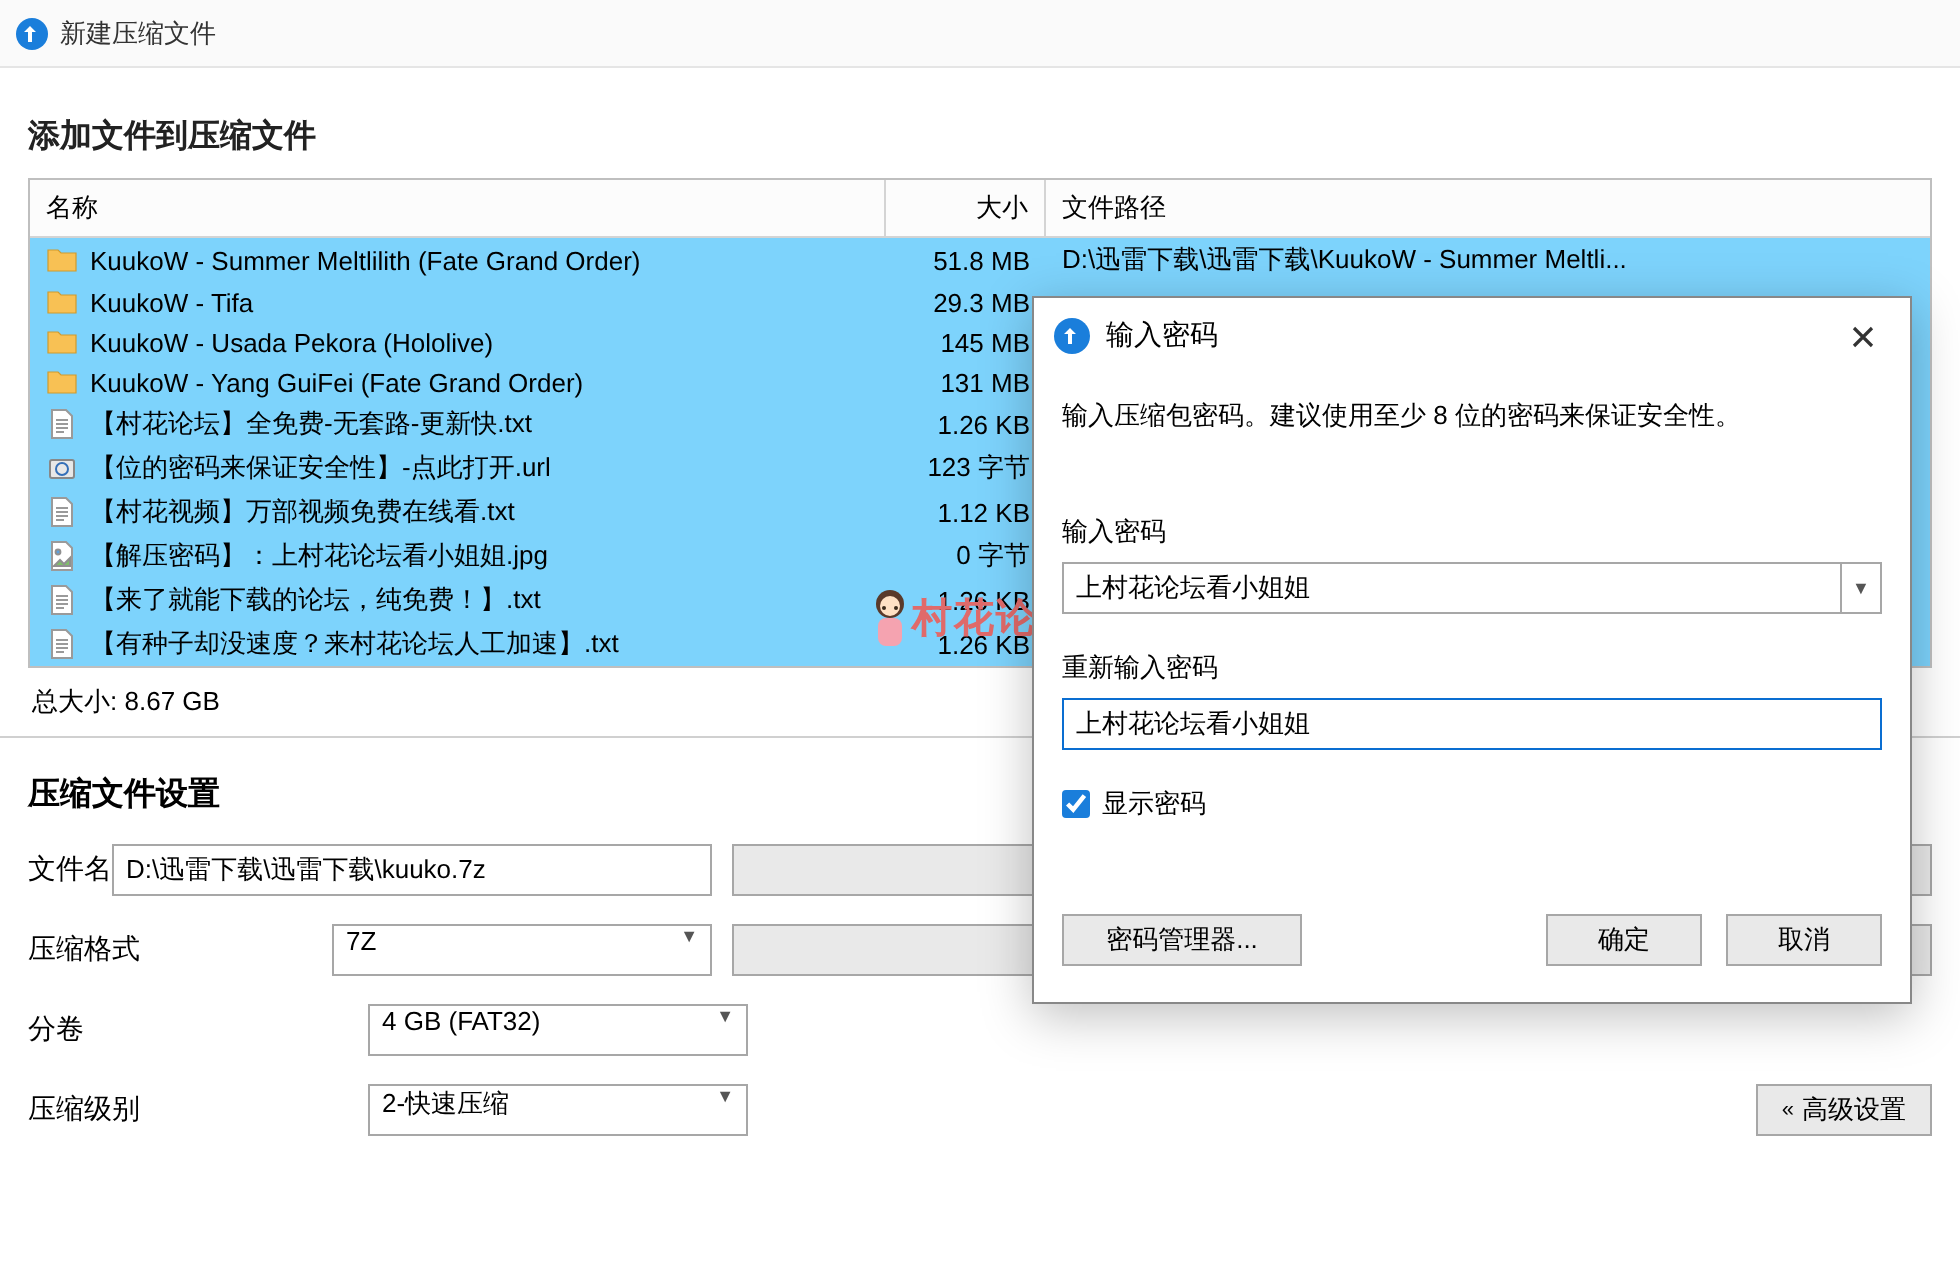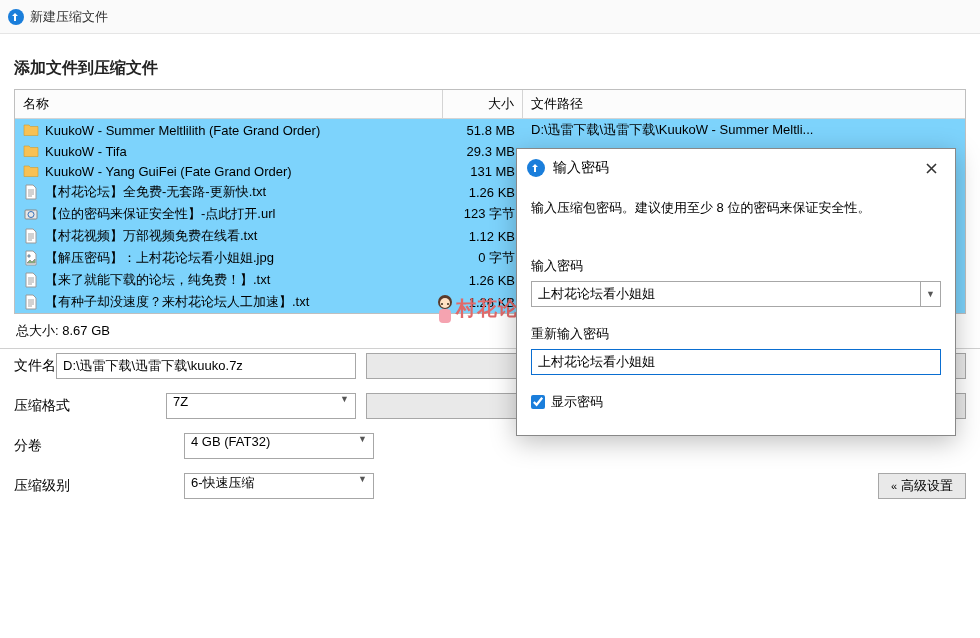--- a/index.html
+++ b/index.html
@@ -125,20 +125,32 @@
           <div class="col-size">29.3 MB</div>
           <div class="col-path"></div>
         </div>
         <div class="ft-row">
           <div class="col-name">
             <span class="fi fi-folder">
               <svg width="16" height="16" viewBox="0 0 16 16">
                 <path d="M1 3 h5 l1.5 1.5 H15 v9 H1 Z" fill="#f8c154" stroke="#d09b2c" stroke-width=".6"></path>
               </svg>
             </span>
+            <span>KuukoW - Usada Pekora (Hololive)</span>
+          </div>
+          <div class="col-size">145 MB</div>
+          <div class="col-path"></div>
+        </div>
+        <div class="ft-row">
+          <div class="col-name">
+            <span class="fi fi-folder">
+              <svg width="16" height="16" viewBox="0 0 16 16">
+                <path d="M1 3 h5 l1.5 1.5 H15 v9 H1 Z" fill="#f8c154" stroke="#d09b2c" stroke-width=".6"></path>
+              </svg>
+            </span>
             <span>KuukoW - Yang GuiFei (Fate Grand Order)</span>
           </div>
           <div class="col-size">131 MB</div>
           <div class="col-path"></div>
         </div>
         <div class="ft-row">
           <div class="col-name">
             <span class="fi fi-txt">
               <svg width="16" height="16" viewBox="0 0 16 16">
                 <path d="M3 1 h7 l3 3 v11 H3 Z" fill="#fff" stroke="#9a9a9a"></path>
@@ -221,20 +233,21 @@
 
   <div class="total-row">
     <span>总大小:</span>
     <span>8.67 GB</span>
   </div>
 </div>
 
 <div class="divider"></div>
 
 <div class="settings">
+  <div class="settings-head">压缩文件设置</div>
 
   <div class="form-row">
     <div class="form-label">文件名</div>
     <div class="form-val">
       <input type="text" value="D:\迅雷下载\迅雷下载\kuuko.7z" style="">
       <div class="btn btn-browse">...</div>
     </div>
   </div>
 
   <div class="form-row">
@@ -255,21 +268,21 @@
         <span>4 GB (FAT32)</span>
         <span class="chev">▼</span>
       </div>
     </div>
   </div>
 
   <div class="form-row" style="margin-bottom:0;">
     <div class="form-label">压缩级别</div>
     <div class="form-val">
       <div class="combo">
-        <span>6-快速压缩</span>
+        <span>2-快速压缩</span>
         <span class="chev">▼</span>
       </div>
       <div style="flex:1"></div>
       <div class="btn btn-adv">
         <span class="arrow-left">«</span>
         <span>高级设置</span>
       </div>
     </div>
   </div>
 </div>
@@ -308,13 +321,22 @@
     </div>
 
     <div class="m-label2">重新输入密码</div>
     <input class="m-input m-input-blue" type="text" value="上村花论坛看小姐姐" style="">
 
     <label class="m-check">
       <input type="checkbox" checked="" style="">
       <span>显示密码</span>
     </label>
   </div>
+  <div class="modal-footer">
+    <div class="left">
+      <div class="btn btn-pm">密码管理器...</div>
+    </div>
+    <div class="right">
+      <div class="btn">确定</div>
+      <div class="btn">取消</div>
+    </div>
+  </div>
 </div>
 
 </body></html>

